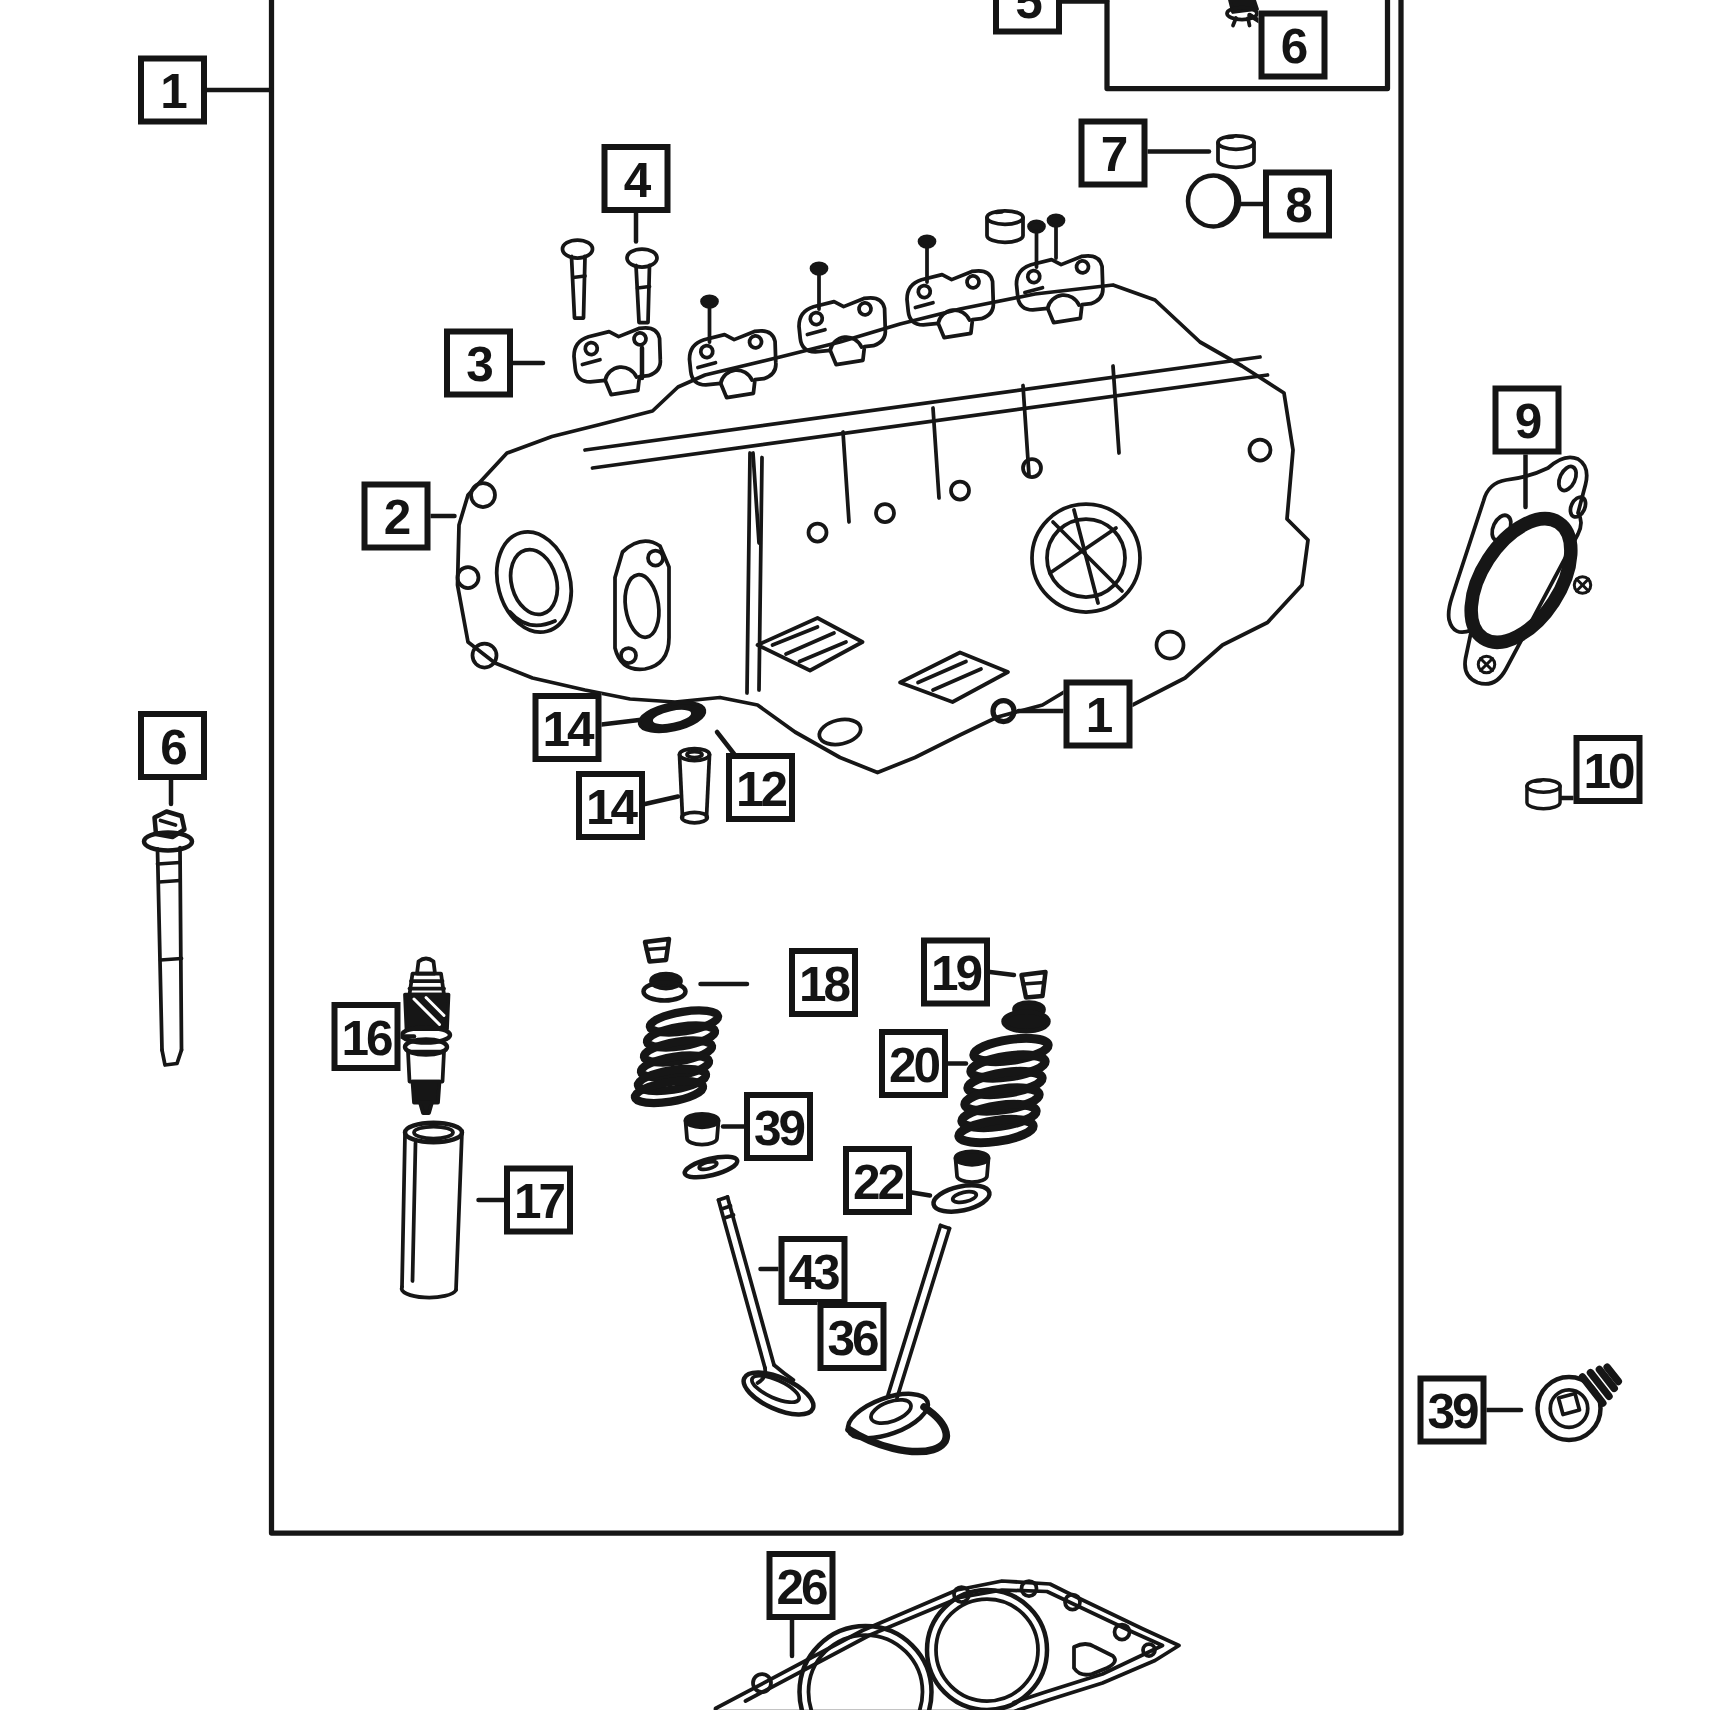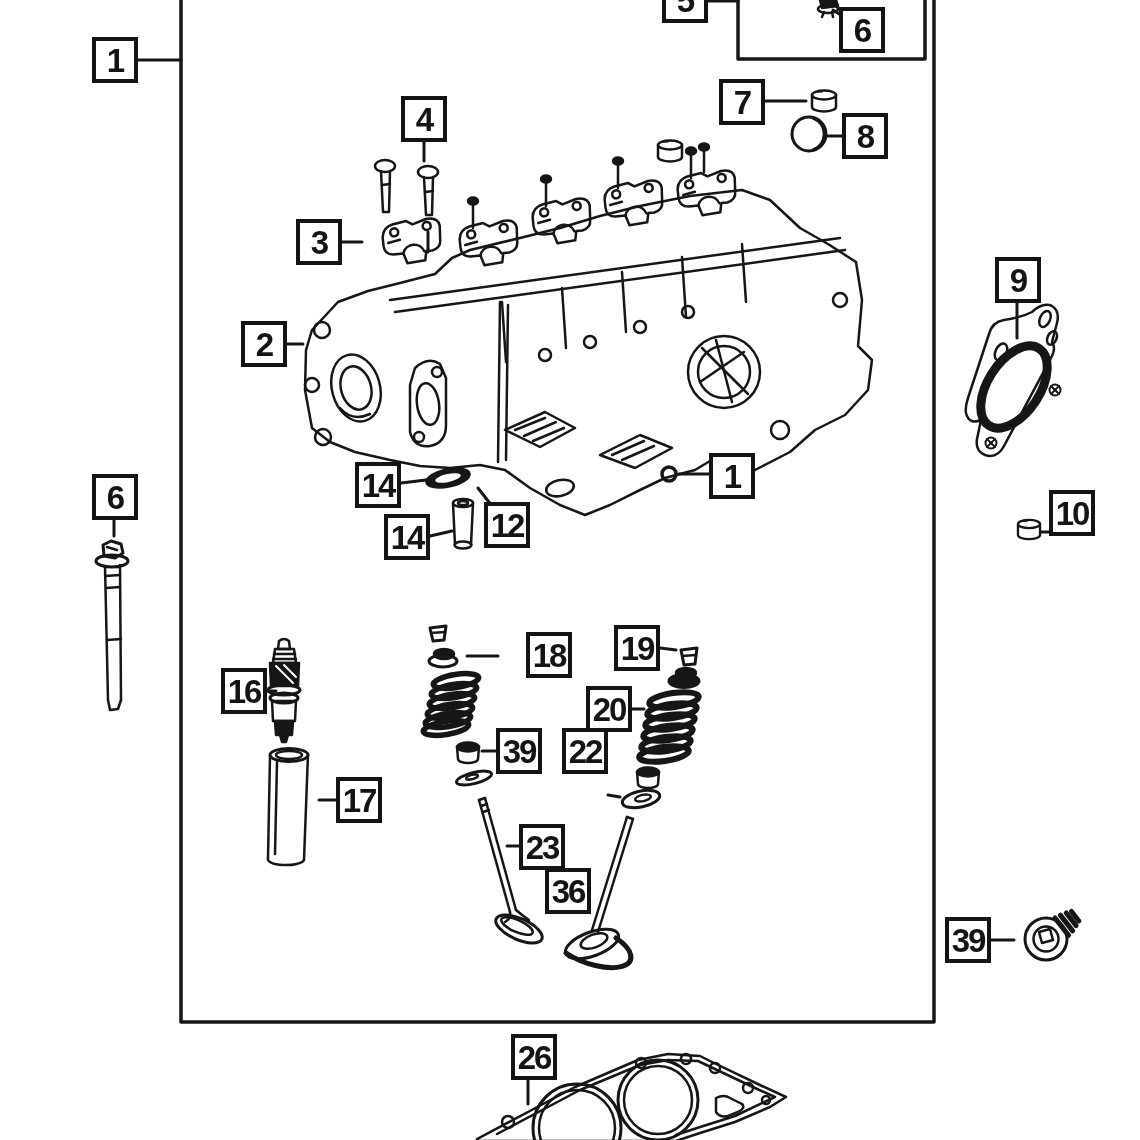--- a/index.html
+++ b/index.html
@@ -362,19 +362,19 @@
 <div class="callout" style="left:484px;top:502px">12</div>
 <div class="callout" style="left:384px;top:514px">14</div>
 <div class="callout" style="left:355px;top:462px">14</div>
 <div class="callout" style="left:92px;top:474px">6</div>
 <div class="callout" style="left:221px;top:668px">16</div>
 <div class="callout" style="left:336px;top:777px">17</div>
 <div class="callout" style="left:526px;top:632px">18</div>
 <div class="callout" style="left:614px;top:625px">19</div>
 <div class="callout" style="left:586px;top:686px">20</div>
 <div class="callout" style="left:496px;top:728px">39</div>
-<div class="callout" style="left:562px;top:728px">22</div>
-<div class="callout" style="left:519px;top:824px">23</div>
+<div class="callout" style="left:562px;top:764px">22</div>
+<div class="callout" style="left:519px;top:824px">43</div>
 <div class="callout" style="left:545px;top:868px">36</div>
 <div class="callout" style="left:945px;top:917px">39</div>
 <div class="callout" style="left:511px;top:1034px">26</div>
 
 </div>
 
 </body></html>

